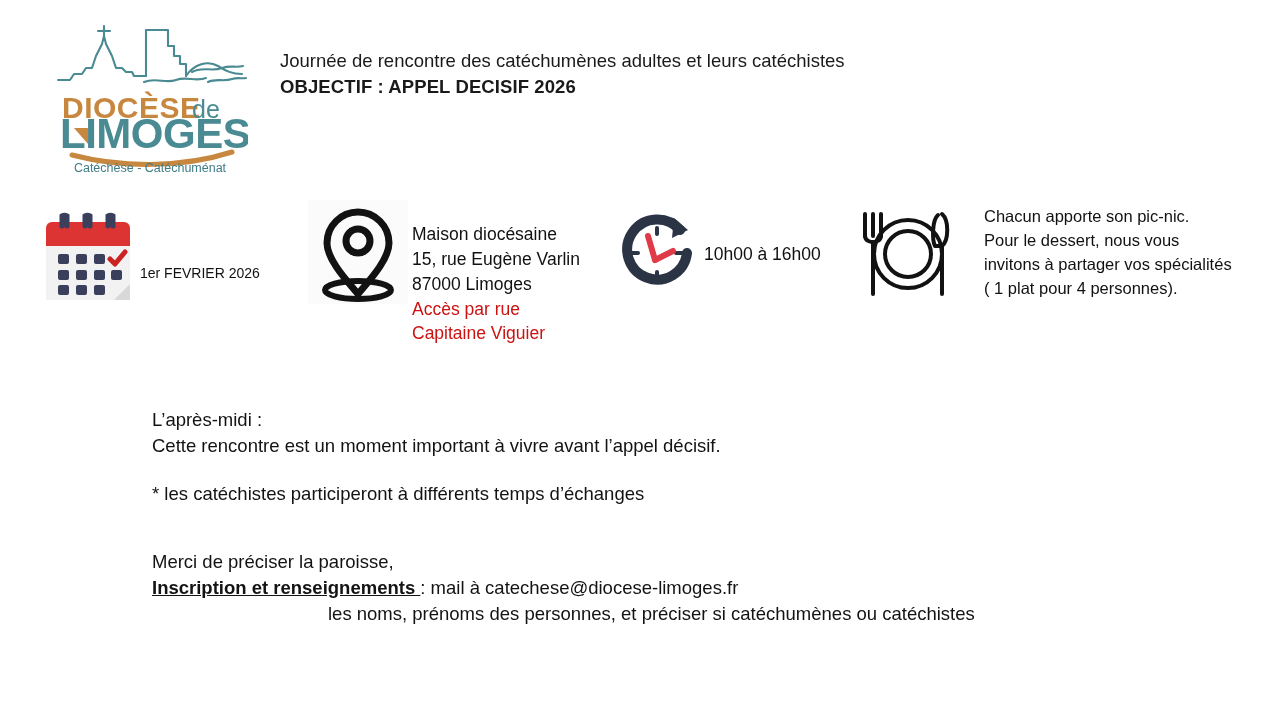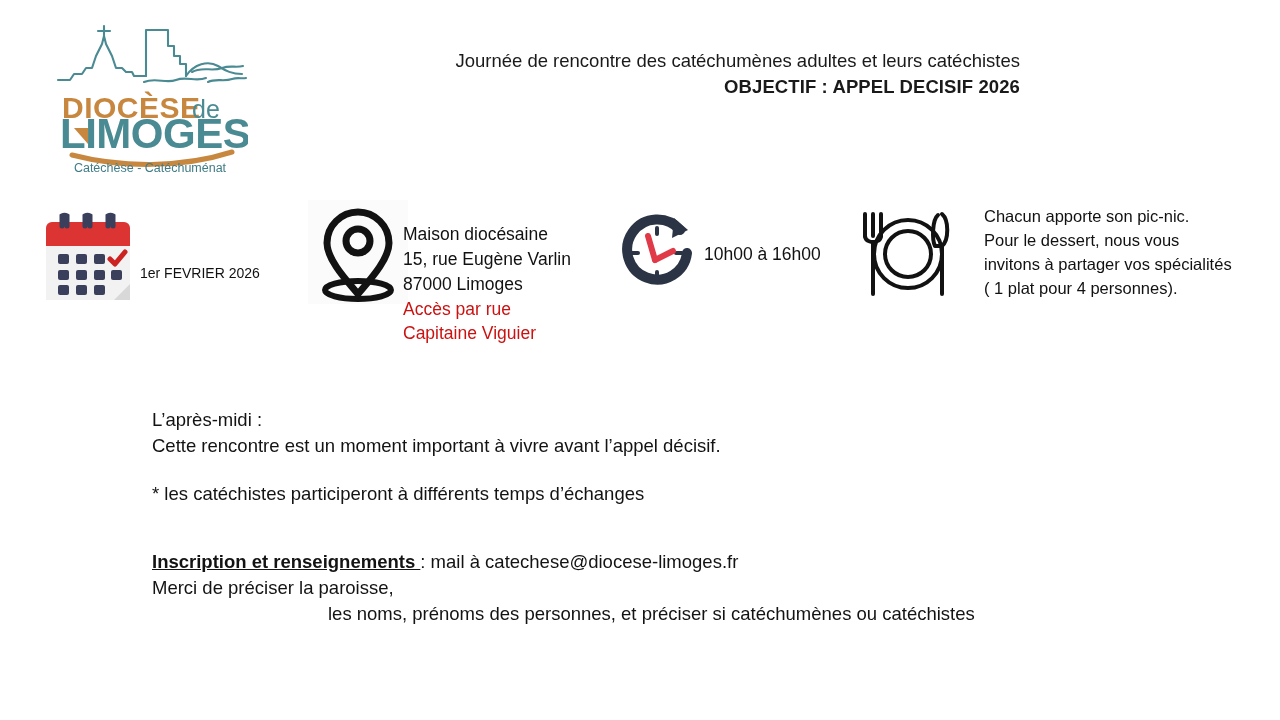--- a/index.html
+++ b/index.html
@@ -26,21 +26,21 @@
     height: 152px;
   }
   #logo svg { display: block; width: 196px; height: 152px; }
 
   
   #header {
     position: absolute;
     left: 280px;
     top: 48px;
     width: 740px;
-    text-align: right;
+    text-align: left;
     line-height: 1.42;
   }
   #header .hl {
     font-size: 18.5px;
     color: #1a1a1a;
     white-space: nowrap;
   }
   #header .hl.bold { font-weight: bold; letter-spacing: .1px; }
 
   
@@ -56,21 +56,21 @@
     line-height: 1.42;
     white-space: nowrap;
   }
 
   
   #cal-icon { left: 40px; top: 14px; width: 96px; height: 94px; background: transparent; }
   #date-text { left: 140px; top: 68px; font-size: 14px; }
 
   
   #pin-icon { left: 308px; top: 4px; width: 100px; height: 104px; }
-  #place-text { left: 403px; top: 26px; }
+  #place-text { left: 412px; top: 26px; }
   #place-text .red { color: #cc1111; display: block; }
 
   
   #clock-icon { left: 612px; top: 12px; width: 90px; height: 90px; background: transparent; }
   #time-text { left: 704px; top: 46px; }
 
   
   #meal-icon { left: 856px; top: 10px; width: 98px; height: 94px; background: transparent; }
   #meal-text { left: 984px; top: 8px; font-size: 16.5px; line-height: 1.46; }
 
@@ -221,16 +221,16 @@
 </div>
 
 <div id="body-text">
   <div class="gap"></div>
   <p class="bl">L’après-midi :</p>
   <p class="bl">Cette rencontre est un moment important à vivre avant l’appel décisif.</p>
   <div class="gap"></div>
   <p class="bl">* les catéchistes participeront à différents temps d’échanges</p>
   <div class="gap"></div>
   <div class="gap-sm"></div>
+  <p class="bl">Merci de préciser la paroisse,</p>
   <p class="bl"><span class="ul-bold">Inscription et renseignements </span><span>: mail à catechese@diocese-limoges.fr</span></p>
-  <p class="bl">Merci de préciser la paroisse,</p>
   <p class="bl indent">les noms, prénoms des personnes, et préciser si catéchumènes ou catéchistes</p>
 </div>
 
 </body></html>

